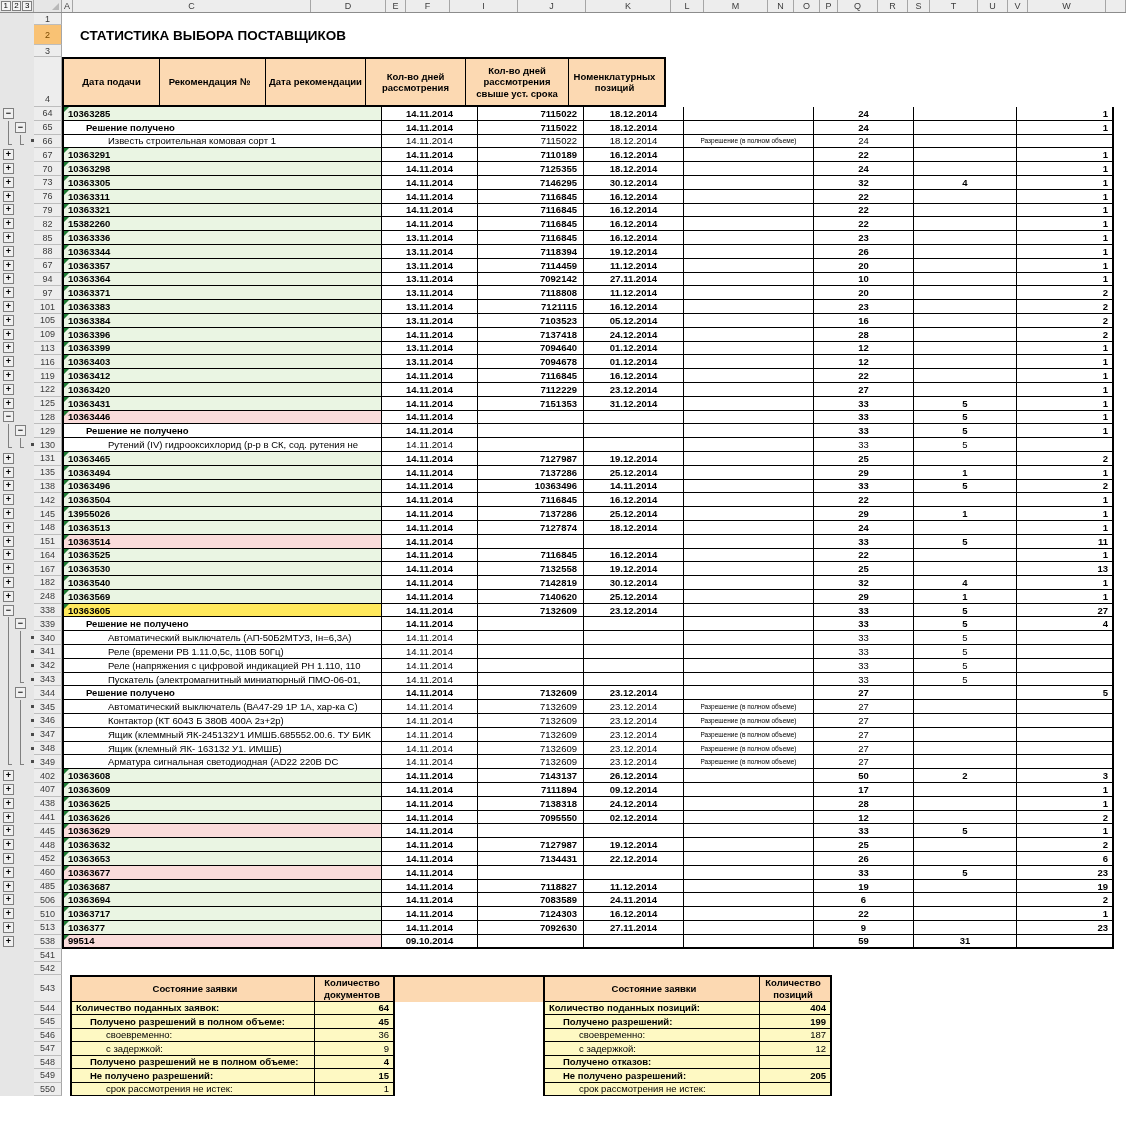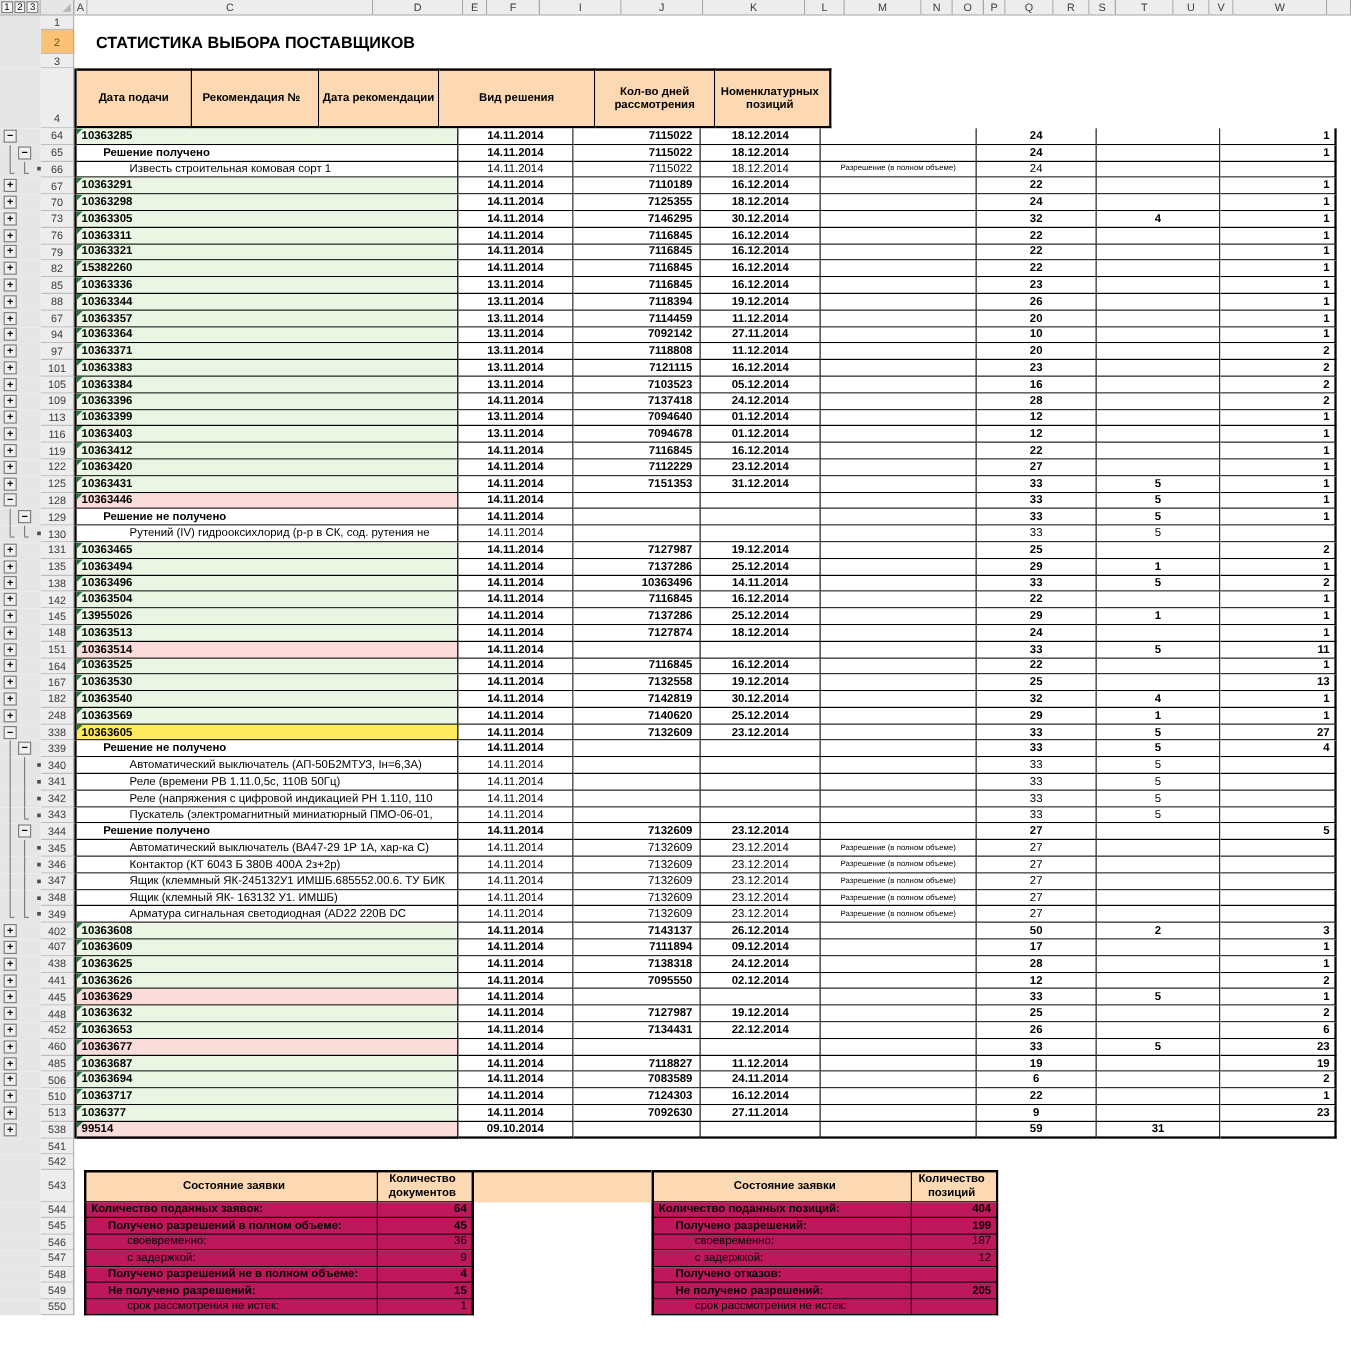--- a/index.html
+++ b/index.html
@@ -59,21 +59,21 @@
   .t-d .c-lab{padding-left:22px;}
   .t-i .c-lab{padding-left:44px;}
   .bg-g .c-lab{background:var(--grn);}
   .bg-p .c-lab{background:var(--pnk);}
   .bg-y .c-lab{background:var(--ylw);}
   .tri::before{content:"";position:absolute;left:0;top:0;border-top:5px solid var(--tri);border-right:5px solid transparent;}
 
   
   .sumwrap{display:flex;flex:none;}
   .scell{border-right:1px solid #000;border-bottom:1px solid #000;overflow:hidden;white-space:nowrap;
-         font-size:9.5px;background:#be185d;display:flex;align-items:center;}
+         font-size:9.5px;background:#fef9c3;display:flex;align-items:center;}
   .sum-hdr .scell{background:var(--hdr);font-weight:bold;justify-content:center;text-align:center;white-space:normal;line-height:1.2;border-top:2px solid #000;}
   .s-label{width:245px;padding-left:4px;border-left:2px solid #000;}
   .s-val{width:80px;justify-content:flex-end;padding-right:4px;border-right:2px solid #000;}
   .s-label2{width:217px;padding-left:4px;border-left:2px solid #000;}
   .s-val2{width:72px;justify-content:flex-end;padding-right:4px;border-right:2px solid #000;}
   .s-bold{font-weight:bold;}
   .ind1{padding-left:18px;} .ind2{padding-left:34px;}
   .sum-last .scell{border-bottom-width:2px;}
   .sp{background:transparent;border:none;}
 
@@ -131,22 +131,22 @@
         <div class="rn">3</div>
         <div class="rest"></div>
       </div>
       <div class="sheet-row" style="height: 50px;">
         <div class="g"></div>
         <div class="rn tall">4</div>
         <div class="rowline hdr">
           <div class="cell c-date">Дата подачи</div>
           <div class="cell c-rec">Рекомендация №</div>
           <div class="cell c-d2">Дата рекомендации</div>
-          <div class="cell c-dec">Вид решения</div>
           <div class="cell c-days">Кол-во дней рассмотрения</div>
+          <div class="cell c-ov">Кол-во дней рассмотрения свыше уст. срока</div>
           <div class="cell c-pos">Номенклатурных позиций</div>
         </div>
         <div class="rest"></div>
       </div>
       <div class="sheet-row" style="height: 13.8px;">
         <div class="g">
           <div class="obox ob1">−</div>
         </div>
         <div class="rn">64</div>
         <div class="rowline t-r bg-g">

